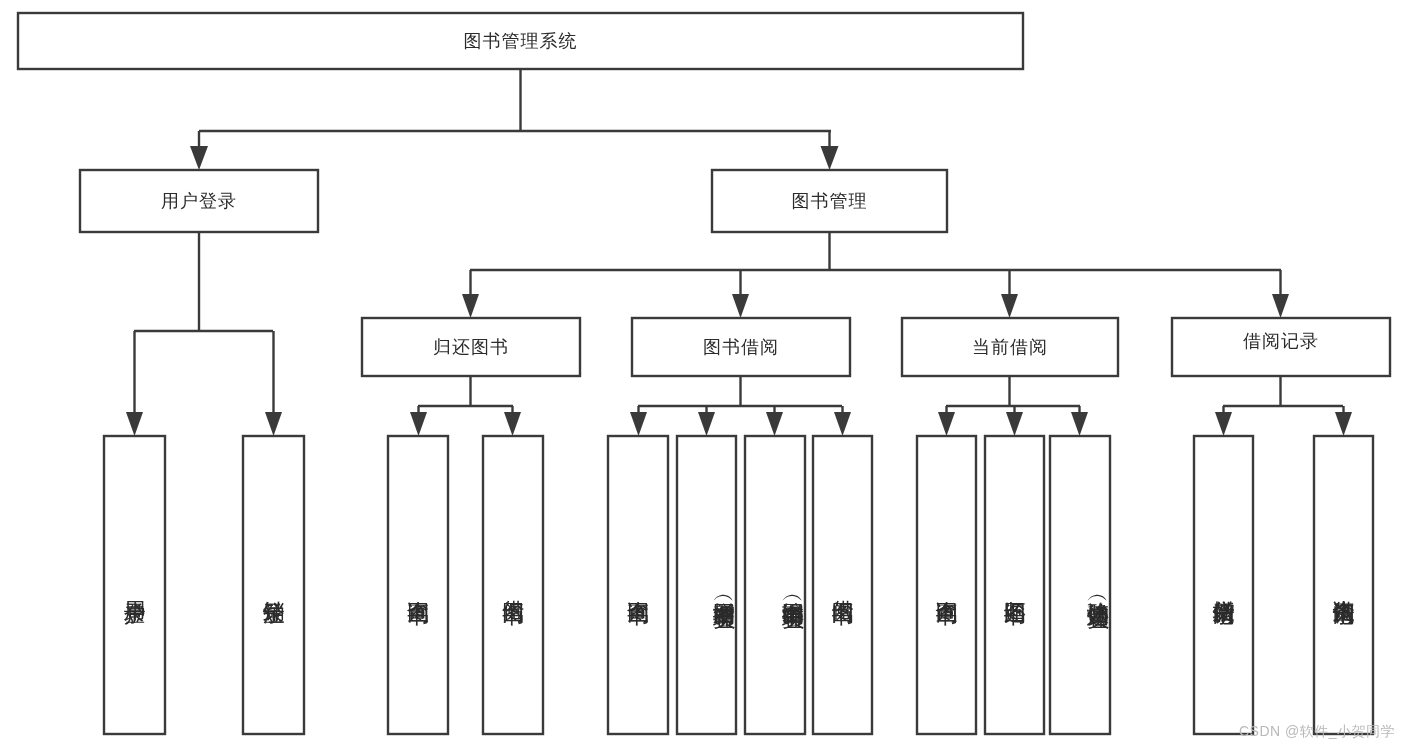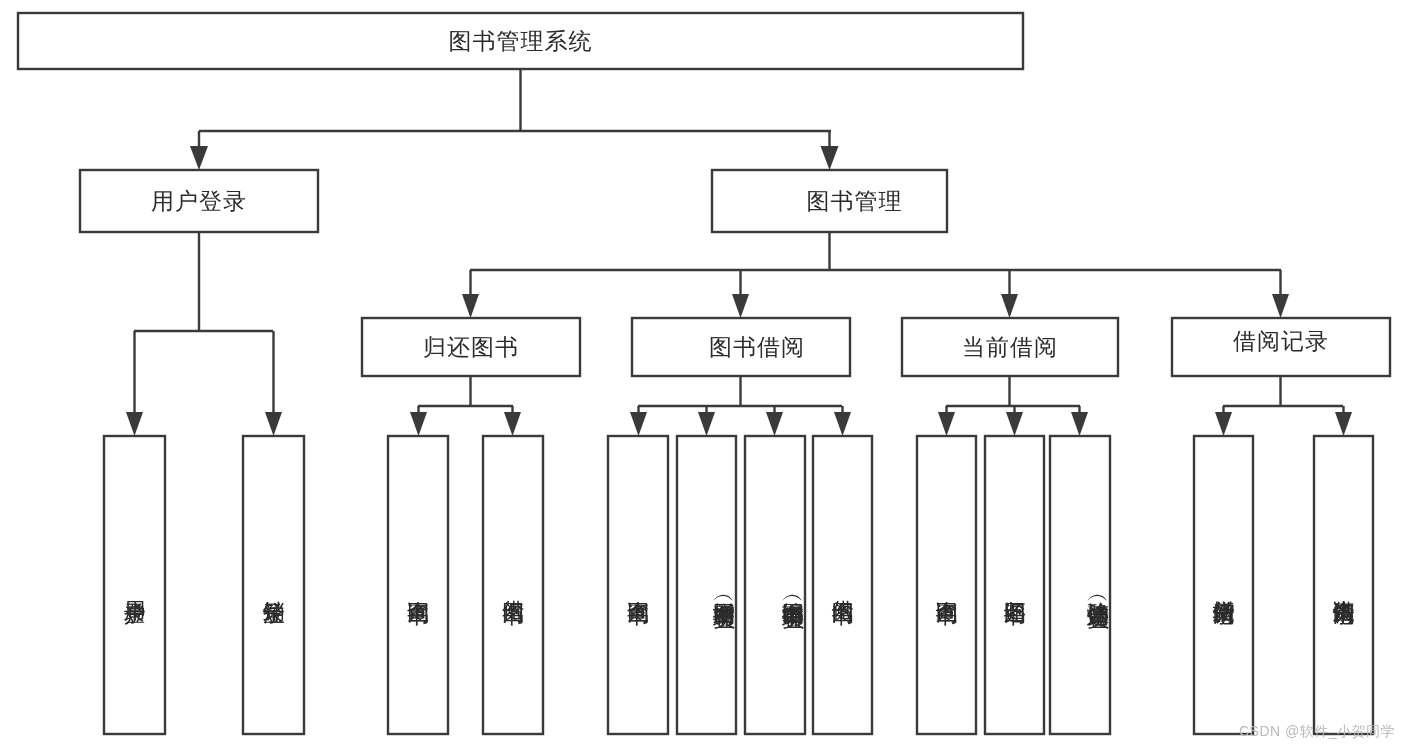--- a/index.html
+++ b/index.html
@@ -56,21 +56,21 @@
     pointer-events: none;
   }
   .vlabel-wrap.center {
     align-items: center;
   }
   .hlabel-wrap {
     position: absolute;
     display: flex;
     align-items: center;
     justify-content: center;
-    font-size: 23px;
+    font-size: 18px;
     color: #2b2b2b;
     letter-spacing: 1px;
     white-space: nowrap;
     pointer-events: none;
   }
   #watermark {
     position: absolute;
     right: 10px;
     bottom: 6px;
     font-size: 14px;
@@ -183,24 +183,24 @@
     <rect class="node-box" x="985" y="436" width="59" height="298"></rect>
     <rect class="node-box" x="1050" y="436" width="60" height="298"></rect>
     <rect class="node-box" x="1194" y="436" width="59" height="298"></rect>
     <rect class="node-box" x="1314" y="436" width="59" height="298"></rect>
 
   </svg>
 
   <div class="hlabel-wrap" style="left:18px; top:13px; width:1005px; height:56px;">图书管理系统</div>
 
   <div class="hlabel-wrap" style="left:80px; top:170px; width:238px; height:62px;">用户登录</div>
-  <div class="hlabel-wrap" style="left:712px; top:170px; width:235px; height:62px;margin-left:25px;">图书管理</div>
+  <div class="hlabel-wrap" style="left:712px; top:170px; width:235px; height:62px;">图书管理</div>
 
   <div class="hlabel-wrap" style="left:362px; top:318px; width:218px; height:58px;">归还图书</div>
-  <div class="hlabel-wrap" style="left:632px; top:318px; width:218px; height:58px;padding-left:16px;">图书借阅</div>
+  <div class="hlabel-wrap" style="left:632px; top:318px; width:218px; height:58px;">图书借阅</div>
   <div class="hlabel-wrap" style="left:902px; top:318px; width:216px; height:58px;text-align:center;">当前借阅</div>
   <div class="hlabel-wrap" style="left:1172px; top:318px; width:218px; height:46px;">借阅记录</div>
 
   <div class="vlabel-wrap center" style="left:104px; top:436px; width:61px; height:298px;">用户登录</div>
   <div class="vlabel-wrap center" style="left:243px; top:436px; width:61px; height:298px;">注销登录</div>
   <div class="vlabel-wrap center" style="left:388px; top:436px; width:60px; height:298px;">查询图书</div>
   <div class="vlabel-wrap center" style="left:483px; top:436px; width:60px; height:298px;">借阅图书</div>
   <div class="vlabel-wrap center" style="left:608px; top:436px; width:60px; height:298px;">查询图书</div>
   <div class="vlabel-wrap" style="left:677px; top:442px; width:59px; height:292px;">新增图书（管理员）</div>
   <div class="vlabel-wrap" style="left:745px; top:442px; width:60px; height:292px;">编辑图书（管理员）</div>

